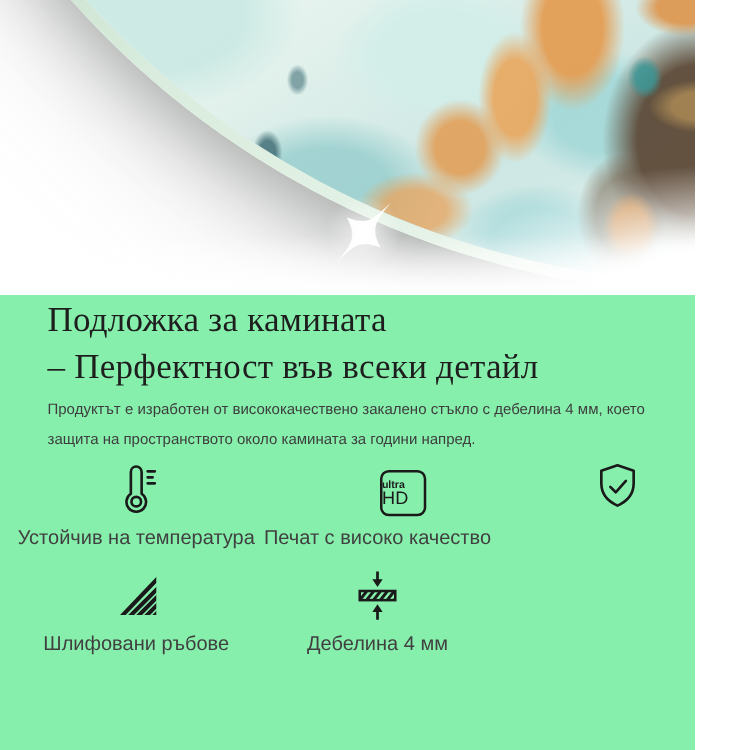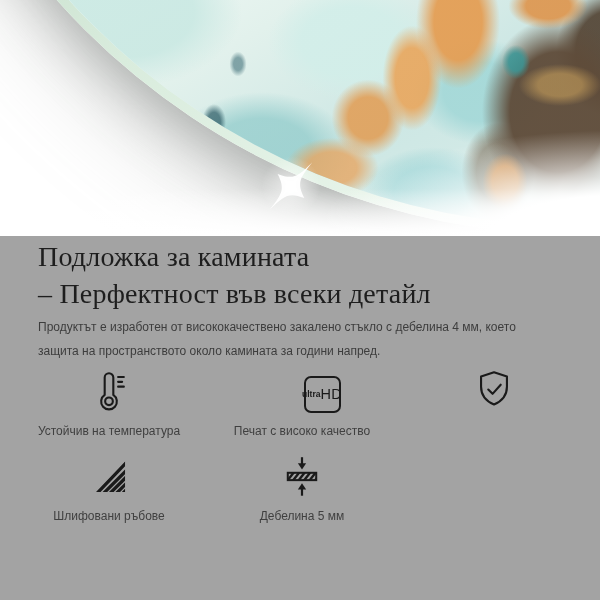--- a/index.html
+++ b/index.html
@@ -1,16 +1,16 @@
 <!DOCTYPE html>
 <html style="--c-title-text: #1e1e1e; --c-body-text: #3d3d3d; --c-label-text: #404040; --c-icon-stroke: #1a1a1a; --c-art-teal: #8ecfcc; --c-art-orange: #e39f5c; --c-art-brown: #66513e; --c-glass-edge-green: #9fc2aa;"><head>
 <meta charset="utf-8">
 <style>
   html,body{margin:0;padding:0;background:#fff;}
-  .page{position:relative;width:600px;height:600px;background:#a3a3a3;overflow:hidden;
+  .page{position:relative;width:556px;height:600px;background:#86efac;overflow:hidden;
         font-family:"Liberation Sans",sans-serif;}
   
   .hero{position:relative;width:600px;height:236px;overflow:hidden;background:#fff;}
   .disc{position:absolute;left:-120px;top:-1165px;width:1400px;height:1400px;border-radius:50%;
         background:linear-gradient(128deg,#7ea98a 6%,#a9caaf 22%,#d9ecdd 48%,#eff8f0 72%);
         box-shadow:0 26px 55px -10px rgba(105,110,106,.48), 0 48px 95px rgba(140,145,140,.28);}
   .disc-art{position:absolute;inset:9px;border-radius:50%;overflow:hidden;background:#e4f2ee;}
   .paint{position:absolute;left:111px;top:1156px;width:602px;height:252px;
     background:
       radial-gradient(60px 95px at 458px 22px, rgba(228,158,84,.95) 0%, rgba(228,158,84,.95) 40%, rgba(228,158,84,0) 70%),
@@ -48,23 +48,23 @@
   .title{margin:2px 0 0;font-family:"Liberation Serif",serif;font-weight:400;
          font-size:28px;line-height:37px;color:var(--c-title-text,#1e1e1e);letter-spacing:.2px;}
   .title span{display:block;white-space:nowrap;}
   .desc{margin:3px 0 0;font-size:12px;line-height:24px;color:var(--c-body-text,#3d3d3d);}
   .desc span{display:block;white-space:nowrap;}
   
   .features{margin-top:6px;padding:0 10px 0 14px;display:grid;
             grid-template-columns:190px 196px 188px;row-gap:16px;}
   .feature{display:flex;flex-direction:column;align-items:center;}
   .ficon{height:44px;display:flex;align-items:flex-end;justify-content:center;color:var(--c-icon-stroke,#1a1a1a);}
-  .flabel{margin-top:11px;font-size:12px;line-height:14px;color:var(--c-label-text,#404040);white-space:nowrap;}
+  .flabel{margin-top:11px;font-size:16px;line-height:14px;color:var(--c-label-text,#404040);white-space:nowrap;}
   .uhd-box{width:33px;height:33px;border:2.5px solid var(--c-icon-stroke,#1a1a1a);border-radius:7px;
-           display:flex;flex-direction:row;align-items:center;justify-content:center;color:var(--c-icon-stroke,#1a1a1a);margin-left:40px;}
+           display:flex;flex-direction:column;align-items:flex-start;justify-content:center;color:var(--c-icon-stroke,#1a1a1a);margin-left:40px;}
   .uhd-top{font-size:8.5px;font-weight:600;line-height:9px;}
   .uhd-bottom{font-size:14.5px;font-weight:400;line-height:15px;letter-spacing:.3px;}
 </style>
 </head>
 <body>
 
 <div class="page">
 
   <div class="hero">
     <div class="disc">
@@ -153,17 +153,17 @@
           <g clip-path="url(#bcp)" stroke="currentColor" stroke-width="2.6">
             <path d="M5 33 L19 15 M11 33 L25 15 M17 33 L31 15 M23 33 L37 15 M29 33 L43 15 M35 33 L49 15"></path>
           </g>
           <rect x="8.5" y="20.5" width="31" height="8" fill="none" stroke="currentColor" stroke-width="2.2"></rect>
           <path d="M24 3.5 V11" stroke="currentColor" stroke-width="2.4"></path>
           <path d="M19.5 10.2 L24 17 L28.5 10.2 Z" fill="currentColor"></path>
           <path d="M24 45.5 V38" stroke="currentColor" stroke-width="2.4"></path>
           <path d="M19.5 38.8 L24 32 L28.5 38.8 Z" fill="currentColor"></path>
         </svg>
       </div>
-      <div class="flabel">Дебелина 5 мм</div>
+      <div class="flabel">Дебелина 4 мм</div>
     </div>
 
   </div>
 </div>
 
 </body></html>

